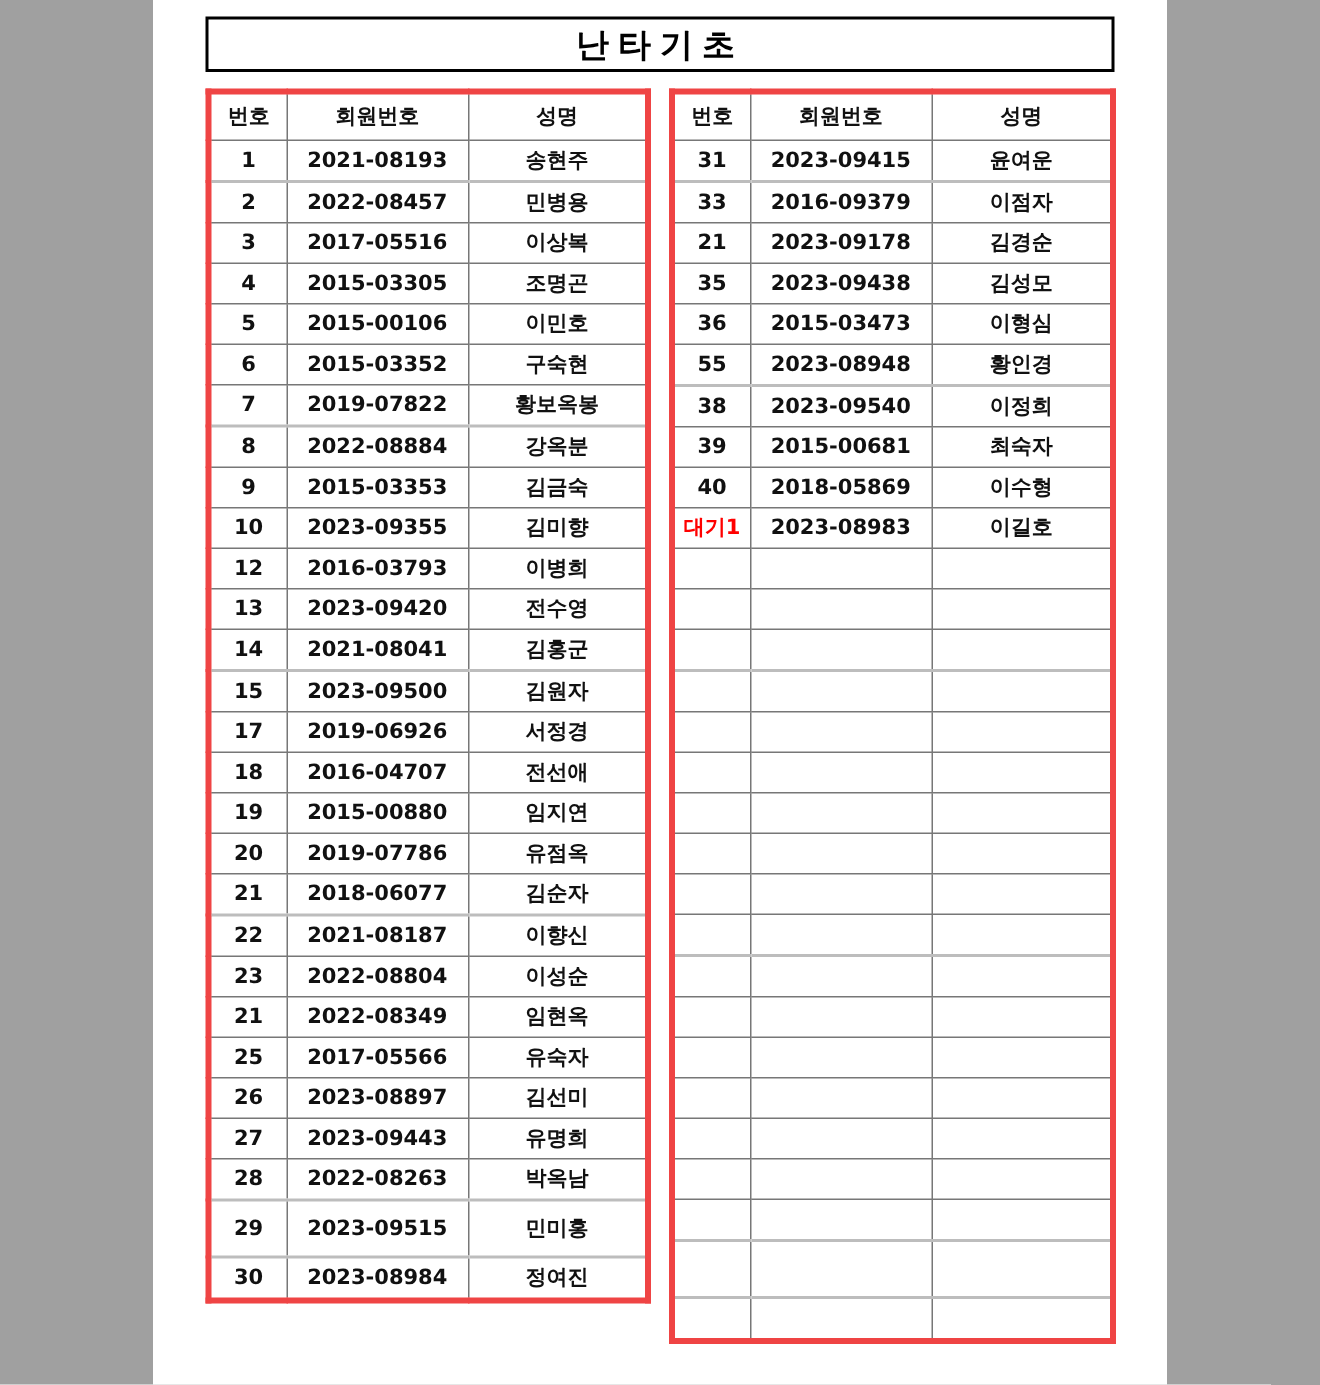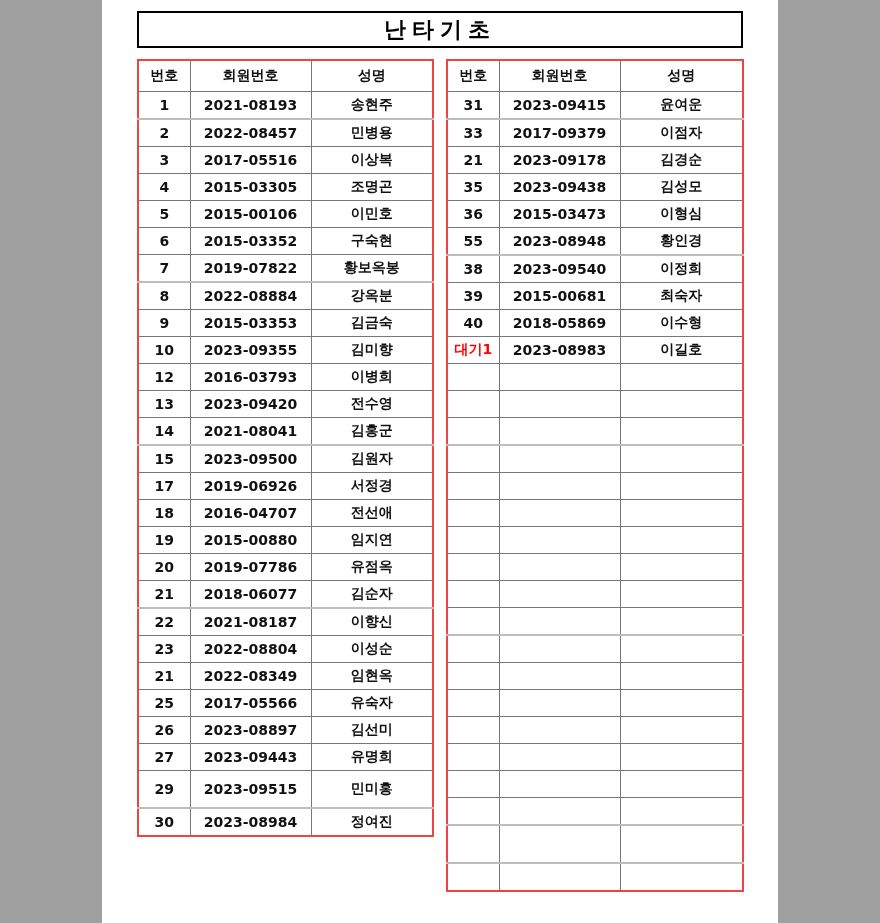--- a/index.html
+++ b/index.html
@@ -15,21 +15,21 @@
   }
   .title-box {
     position:absolute; left:35px; top:11px; width:602px; height:33px;
     border:2px solid #000;
     display:flex; align-items:center; justify-content:center;
     font-size:22px; font-weight:bold; letter-spacing:6px; color:#000;
   }
   table.roster {
     position:absolute; top:59px;
     border-collapse:collapse;
-    border:2px solid #ef4444;
+    border:4px solid #ef4444;
     table-layout:fixed;
     background:#fff;
   }
   table.roster.left { left:35px; width:297px; }
   table.roster.right { left:344px; width:298px; }
   table.roster td, table.roster th {
     border:1px solid #777;
     text-align:center;
     font-size:14px;
     font-weight:bold;
@@ -184,20 +184,25 @@
         <tr>
           <td>26</td>
           <td>2023-08897</td>
           <td>김선미</td>
         </tr>
         <tr>
           <td>27</td>
           <td>2023-09443</td>
           <td>유명희</td>
         </tr>
+        <tr class="row-gray">
+          <td>28</td>
+          <td>2022-08263</td>
+          <td>박옥남</td>
+        </tr>
         <tr class="row-gray tall">
           <td>29</td>
           <td>2023-09515</td>
           <td>민미홍</td>
         </tr>
         <tr>
           <td>30</td>
           <td>2023-08984</td>
           <td>정여진</td>
         </tr>
@@ -218,21 +223,21 @@
       </tr>
     </thead>
     <tbody id="right-body">
         <tr class="row-gray">
           <td>31</td>
           <td>2023-09415</td>
           <td>윤여운</td>
         </tr>
         <tr>
           <td>33</td>
-          <td>2017-09379</td>
+          <td>2016-09379</td>
           <td>이점자</td>
         </tr>
         <tr>
           <td>21</td>
           <td>2023-09178</td>
           <td>김경순</td>
         </tr>
         <tr>
           <td>35</td>
           <td>2023-09438</td>

